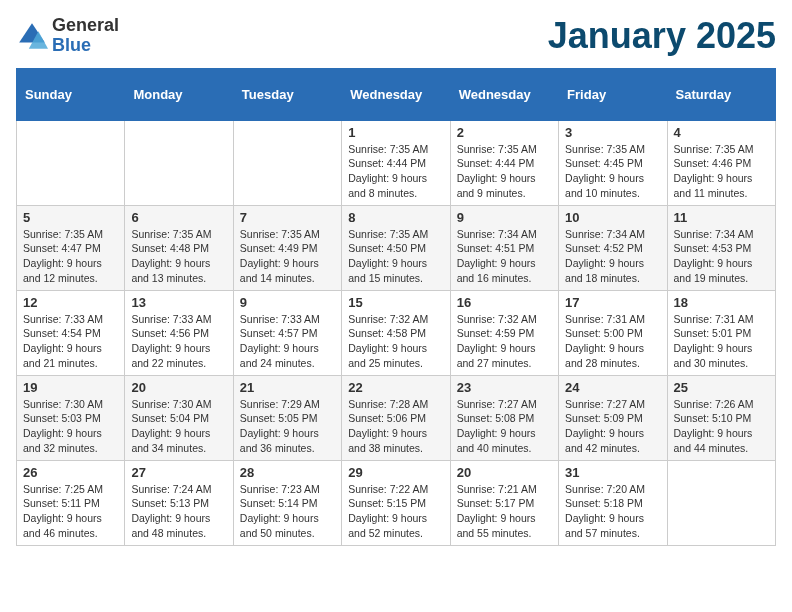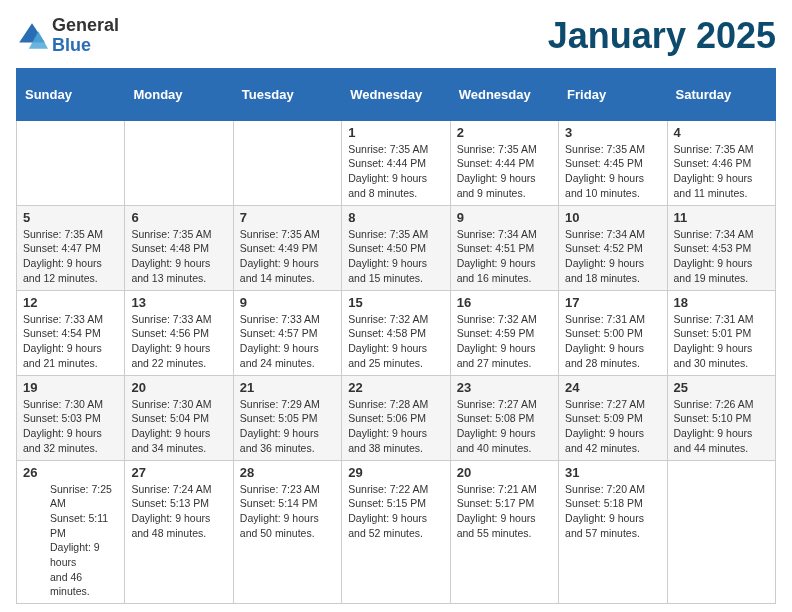--- a/index.html
+++ b/index.html
@@ -307,21 +307,21 @@
           <div class="day-number">25</div>
           <div class="day-info" style="white-space: pre-line;">Sunrise: 7:26 AM
 Sunset: 5:10 PM
 Daylight: 9 hours
 and 44 minutes.</div>
         </td>
       </tr>
       <tr>
         <td>
           <div class="day-number">26</div>
-          <div class="day-info" style="white-space: pre-line; margin-left: 27px;">Sunrise: 7:25 AM
+          <div class="day-info" style="white-space: pre-line;">Sunrise: 7:25 AM
 Sunset: 5:11 PM
 Daylight: 9 hours
 and 46 minutes.</div>
         </td>
         <td>
           <div class="day-number">27</div>
           <div class="day-info" style="white-space: pre-line;">Sunrise: 7:24 AM
 Sunset: 5:13 PM
 Daylight: 9 hours
 and 48 minutes.</div>

